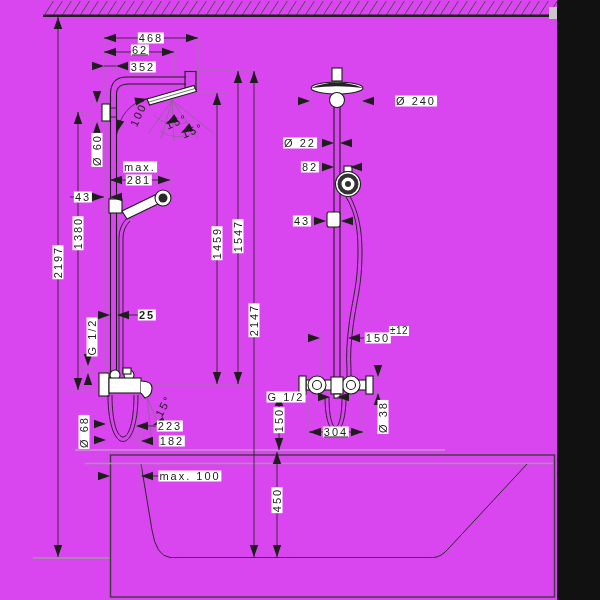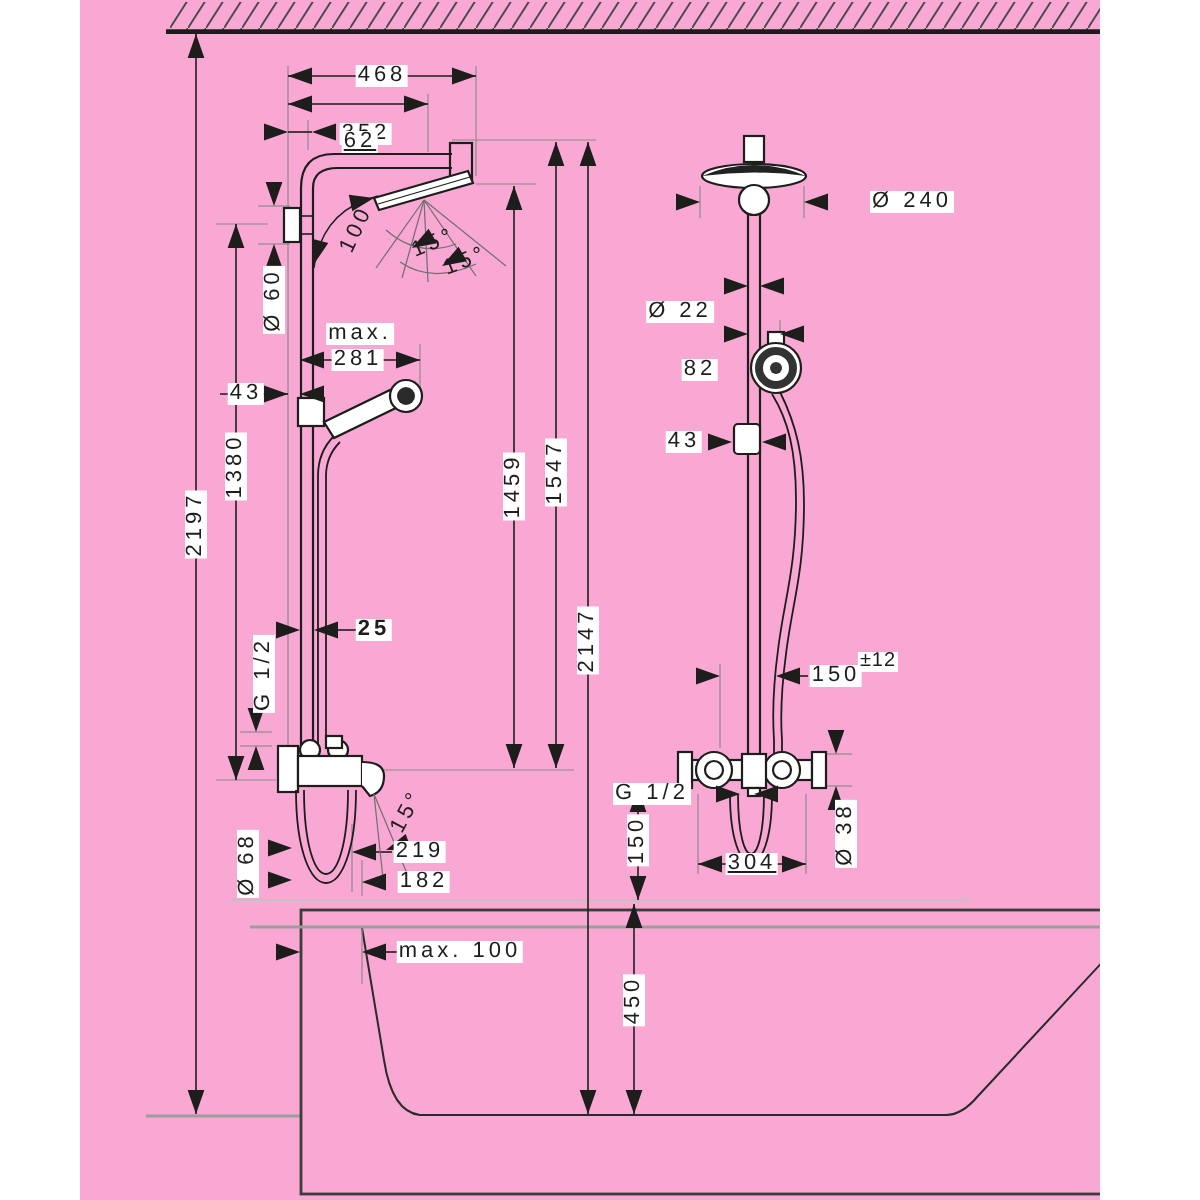--- a/index.html
+++ b/index.html
@@ -1,17 +1,17 @@
 <!DOCTYPE html>
 <html><head>
 <meta charset="utf-8">
 <style>
   html,body{margin:0;padding:0;background:#fff;}
-  #stage{position:relative;width:510px;height:600px;background:#f9a8d4;overflow:hidden;
-         font-family:"Liberation Sans",sans-serif;color:#1d1d1b;margin-left:40px;}
+  #stage{position:relative;width:600px;height:600px;background:#d946ef;overflow:hidden;
+         font-family:"Liberation Sans",sans-serif;color:#1d1d1b;}
   #drawing{position:absolute;left:0;top:0;}
   .dim{position:absolute;font-size:11px;letter-spacing:2px;white-space:nowrap;
        background:#fff;padding:0 1px;color:#1d1d1b;line-height:1;
        transform:translate(-50%,-50%);}
   .nobg{background:transparent;}
   .sup{font-size:10px;letter-spacing:0.5px;background:#fff;}
 </style>
 </head>
 <body>
 
@@ -229,42 +229,42 @@
     <use href="#ah" transform="translate(166,124) rotate(150)"></use>
         <use href="#ah" transform="translate(181,133) rotate(150)"></use>
     <use href="#ah" transform="translate(153,425) rotate(160)"></use>
     <use href="#ah" transform="translate(117,132) rotate(105)"></use>
         <use href="#ah" transform="translate(147,99) rotate(-12)"></use>
   </g>
 </svg>
 
 <span class="dim" style="left:151px;top:38px;">468</span>
 <span class="dim" style="left:143px;top:67px;">352</span>
-<span class="dim" style="left:140px;top:71px;text-decoration:underline;">62</span>
+<span class="dim" style="left:140px;top:50px;text-decoration:underline;">62</span>
 <span class="dim nobg" style="left:140px;top:112px;transform:translate(-50%,-50%) rotate(-65deg);">100°</span>
 <span class="dim nobg" style="left:177px;top:122px;transform:translate(-50%,-50%) rotate(-22deg);">15°</span>
 <span class="dim nobg" style="left:193px;top:131px;transform:translate(-50%,-50%) rotate(-22deg);">15°</span>
 <span class="dim" style="left:97px;top:150px;transform:translate(-50%,-50%) rotate(-90deg);">Ø 60</span>
 <span class="dim" style="left:140px;top:167px;">max.</span>
 <span class="dim" style="left:139px;top:180px;text-align:center;">281</span>
 <span class="dim" style="left:83px;top:197px;">43</span>
 <span class="dim" style="left:78px;top:233px;transform:translate(-50%,-50%) rotate(-90deg);">1380</span>
 <span class="dim" style="left:58px;top:262px;transform:translate(-50%,-50%) rotate(-90deg);">2197</span>
 <span class="dim" style="left:147px;top:315px;font-weight:bold;">25</span>
 <span class="dim" style="left:92px;top:337px;transform:translate(-50%,-50%) rotate(-90deg);">G 1/2</span>
 <span class="dim" style="left:84px;top:432px;transform:translate(-50%,-50%) rotate(-90deg);">Ø 68</span>
-<span class="dim" style="left:170px;top:426px;">219</span>
+<span class="dim" style="left:170px;top:426px;">223</span>
 <span class="dim" style="left:172px;top:441px;">182</span>
 <span class="dim nobg" style="left:164px;top:406px;transform:translate(-50%,-50%) rotate(-62deg);">15°</span>
 <span class="dim" style="left:217px;top:243px;transform:translate(-50%,-50%) rotate(-90deg);">1459</span>
 <span class="dim" style="left:238px;top:236px;transform:translate(-50%,-50%) rotate(-90deg);">1547</span>
 <span class="dim" style="left:254px;top:320px;transform:translate(-50%,-50%) rotate(-90deg);">2147</span>
 <span class="dim" style="left:416px;top:101px;">Ø 240</span>
-<span class="dim" style="left:300px;top:156px;">Ø 22</span>
-<span class="dim" style="left:310px;top:185px;">82</span>
+<span class="dim" style="left:300px;top:143px;">Ø 22</span>
+<span class="dim" style="left:310px;top:167px;">82</span>
 <span class="dim" style="left:302px;top:221px;">43</span>
 <span class="dim" style="left:378px;top:338px;">150</span>
 <span class="dim sup" style="left:399px;top:331px;">±12</span>
 <span class="dim" style="left:286px;top:397px;">G 1/2</span>
 <span class="dim" style="left:279px;top:420px;transform:translate(-50%,-50%) rotate(-90deg);">150</span>
 <span class="dim" style="left:336px;top:432px;text-decoration:underline;">304</span>
 <span class="dim" style="left:383px;top:417px;transform:translate(-50%,-50%) rotate(-90deg);">Ø 38</span>
 <span class="dim" style="left:277px;top:500px;transform:translate(-50%,-50%) rotate(-90deg);">450</span>
 <span class="dim" style="left:190px;top:476px;">max. 100</span>
 

